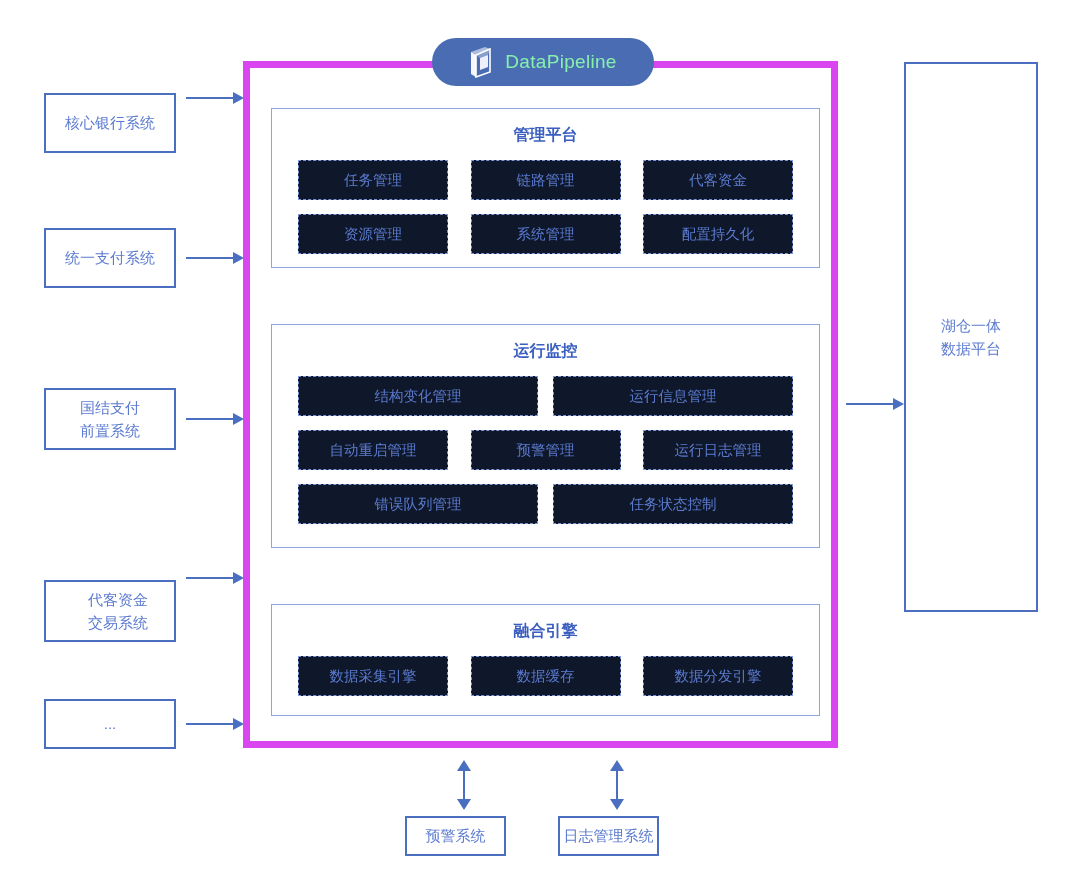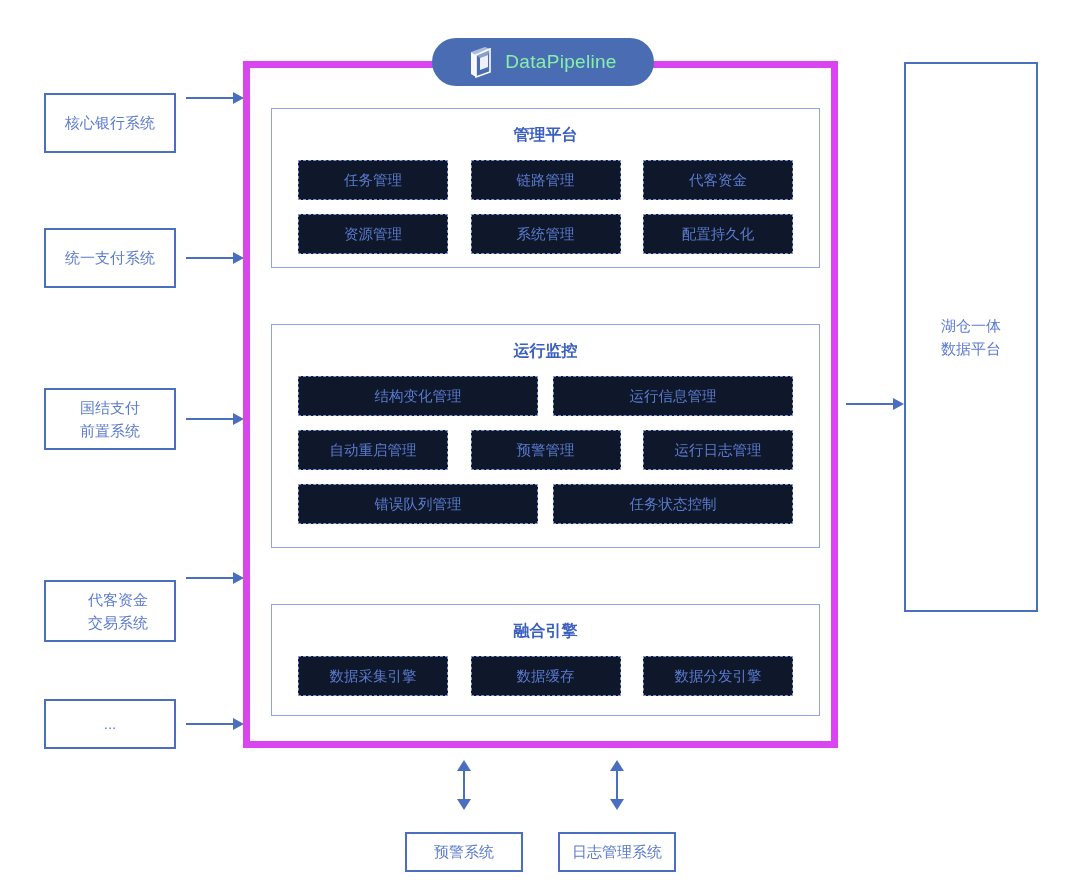--- a/index.html
+++ b/index.html
@@ -143,21 +143,21 @@
 
   
   #right-platform {
     position: absolute;
     left: 904px; top: 62px;
     width: 134px; height: 550px;
   }
   #right-platform .line { font-size: 15px; }
 
   
-  .bottom-box { width: 118px; height: 40px; top: 816px; margin-top: 16px; }
+  .bottom-box { width: 101px; height: 40px; top: 816px; }
 </style>
 </head>
 <body>
 
 <div id="stage">
 
   <div class="solid-box src-box" style="top:68px;margin-top:25px;">
     <span class="line">核心银行系统</span>
   </div>
   <div class="arrow-right" style="left:186px; top:92px; width:58px;">

